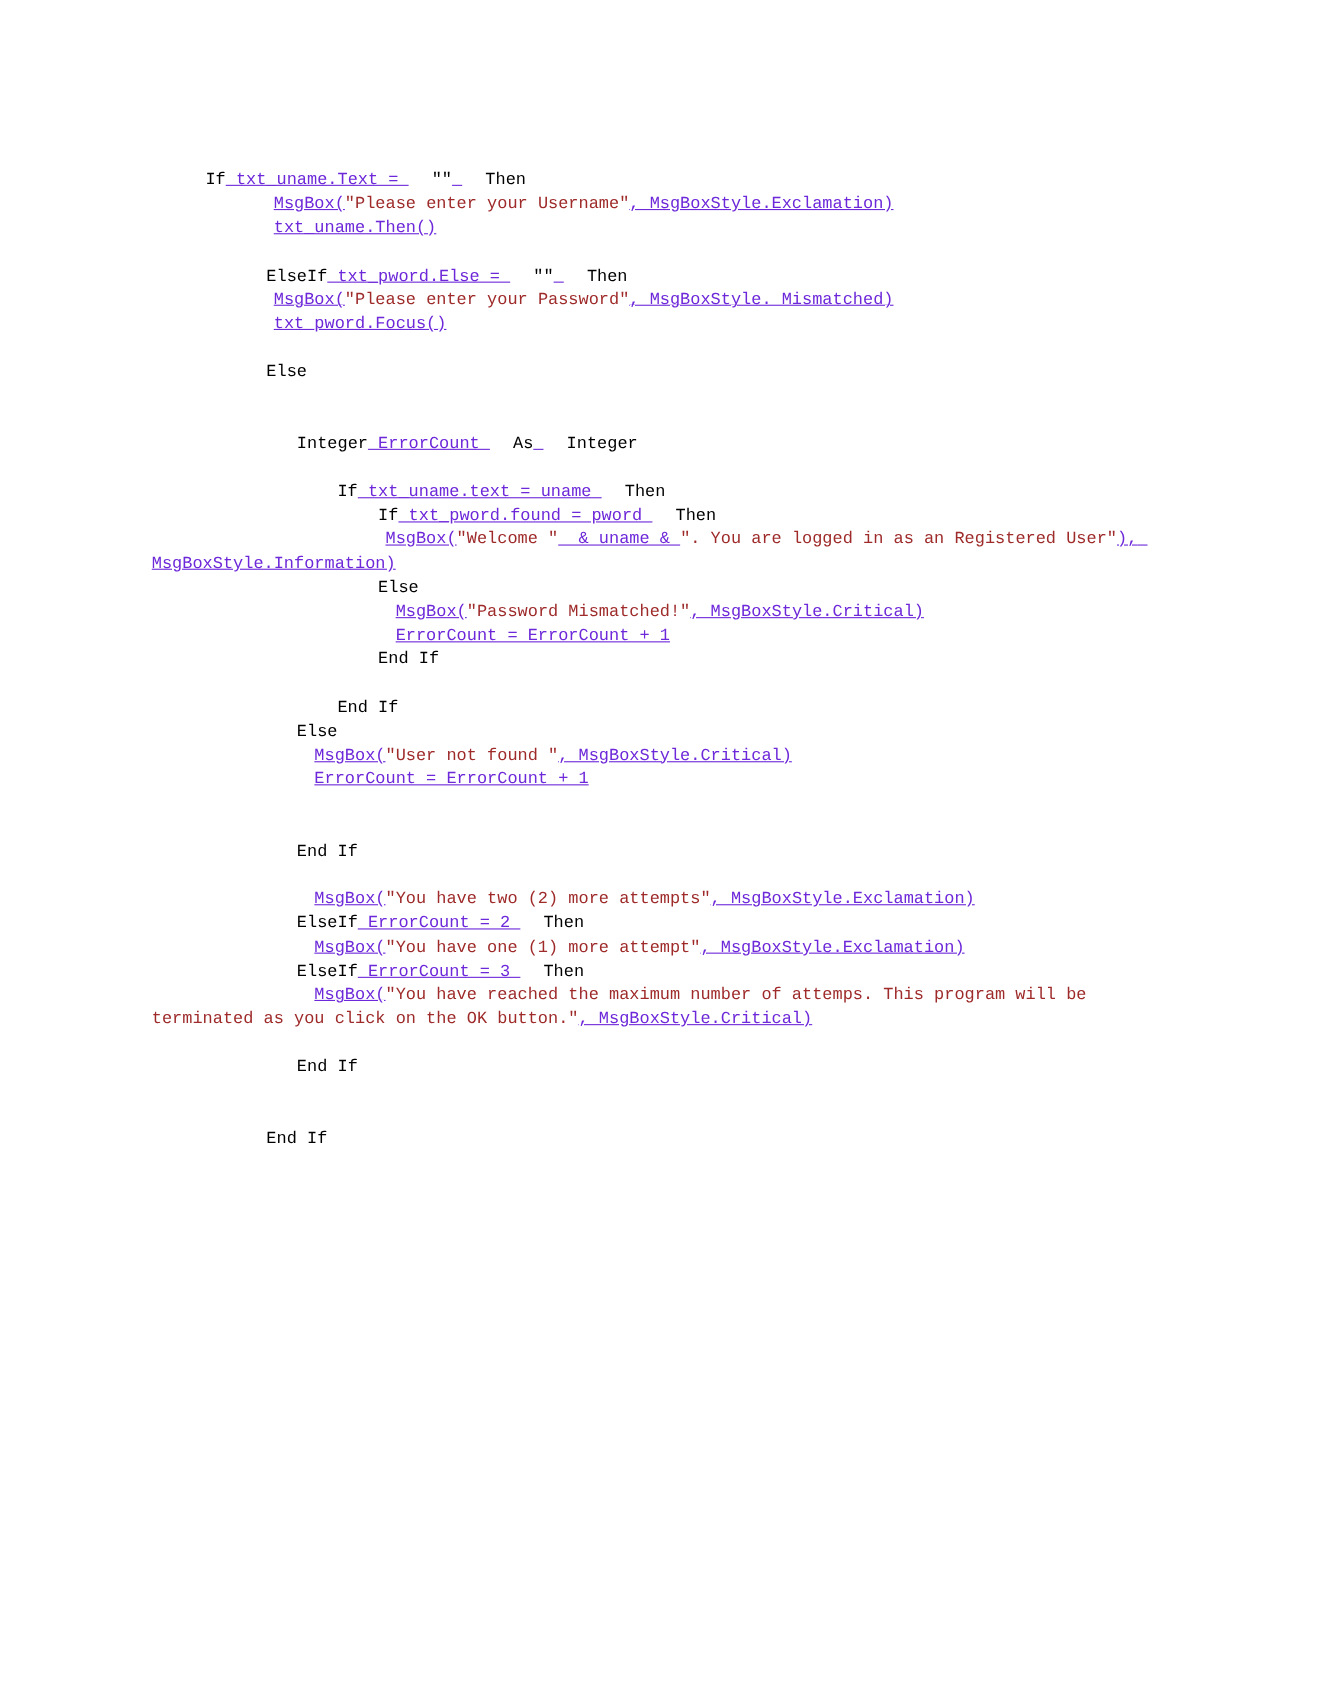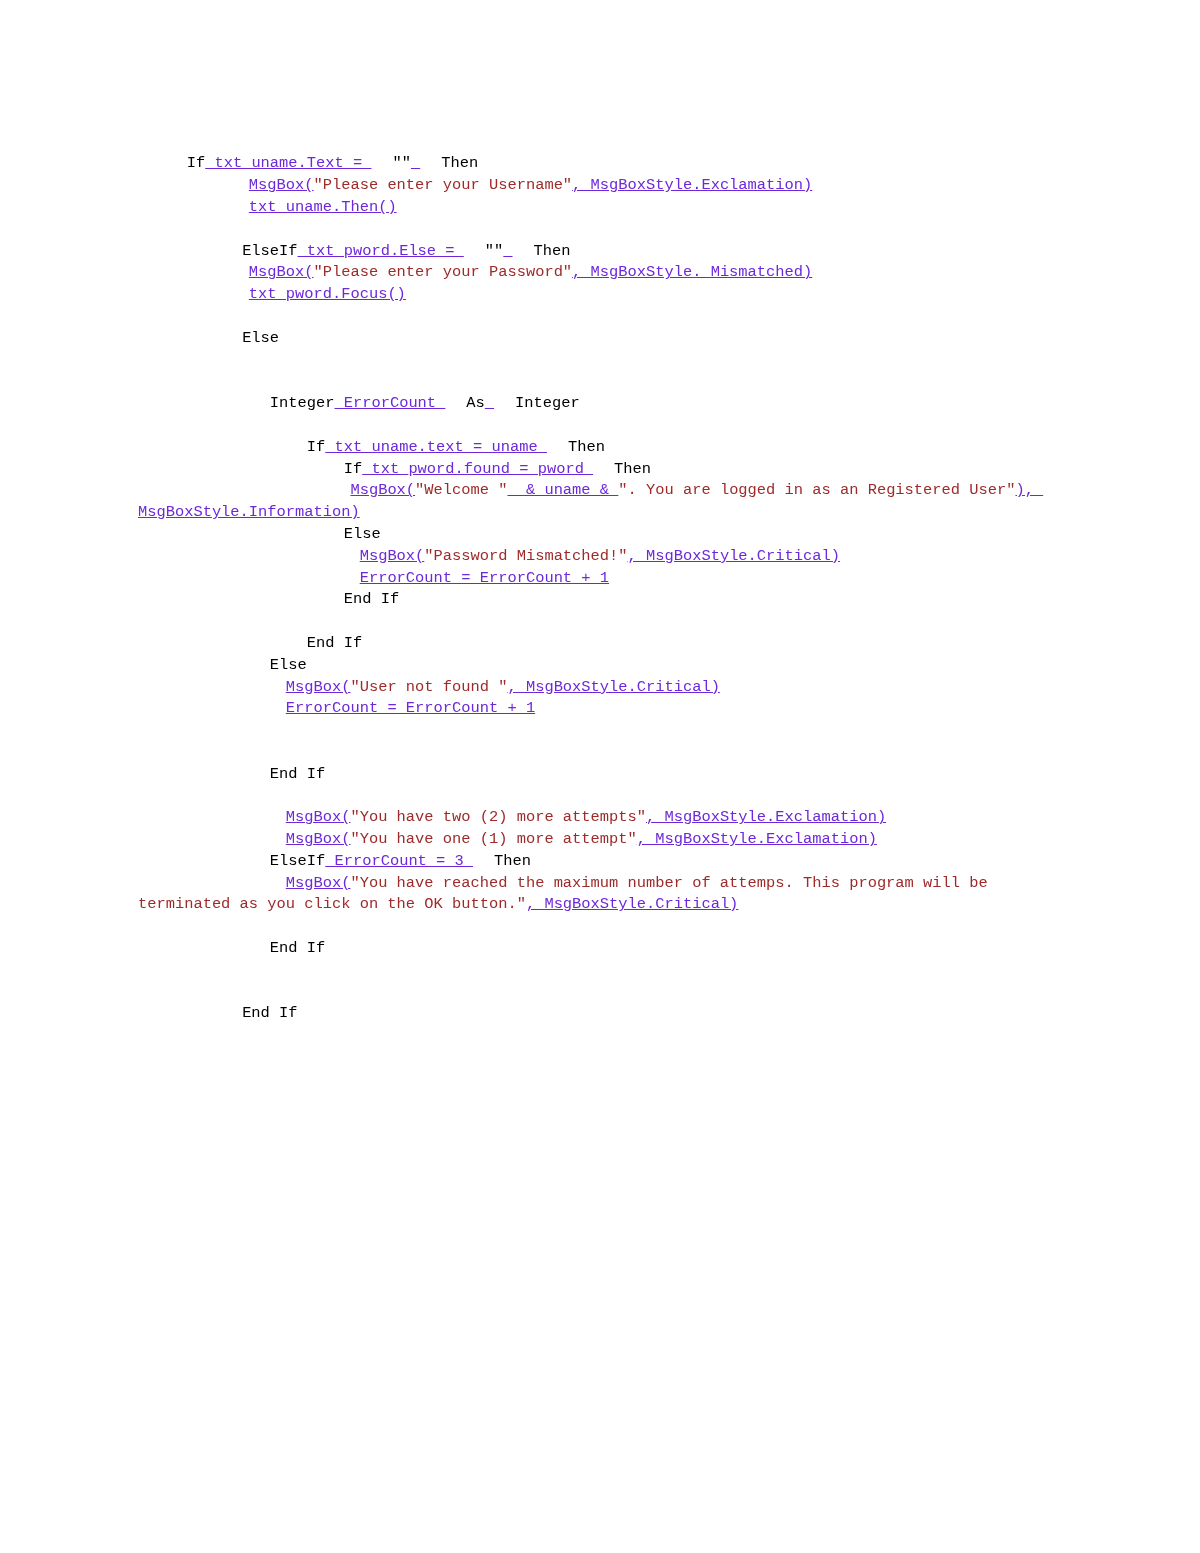--- a/index.html
+++ b/index.html
@@ -73,20 +73,21 @@
 </span><span class="line blank">
 </span><span class="line"><span>                </span><span class="kw">End If</span>
 </span><span class="line"><span>            </span><span class="kw">Else</span>
 </span><span class="line"><span>                </span><span class="id">MsgBox(</span><span class="str">"User not found "</span><span class="id">, MsgBoxStyle.Critical)</span>
 </span><span class="line"><span>                </span><span class="id">ErrorCount = ErrorCount + 1</span>
 </span><span class="line blank">
 </span><span class="line blank">
 </span><span class="line"><span>            </span><span class="kw">End If</span>
 </span><span class="line blank">
 </span><span class="line"><span>                </span><span class="id">MsgBox(</span><span class="str">"You have two (2) more attempts"</span><span class="id">, MsgBoxStyle.Exclamation)</span>
+</span><span class="line"><span>            </span><span class="kw">ElseIf</span><span class="id"> ErrorCount = 2 </span><span class="kw">Then</span>
 </span><span class="line"><span>                </span><span class="id">MsgBox(</span><span class="str">"You have one (1) more attempt"</span><span class="id">, MsgBoxStyle.Exclamation)</span>
 </span><span class="line"><span>            </span><span class="kw">ElseIf</span><span class="id"> ErrorCount = 3 </span><span class="kw">Then</span>
 </span><span class="line"><span>                </span><span class="id">MsgBox(</span><span class="str">"You have reached the maximum number of attemps. This program will be terminated as you click on the OK button."</span><span class="id">, MsgBoxStyle.Critical)</span>
 </span><span class="line blank">
 </span><span class="line"><span>            </span><span class="kw">End If</span>
 </span><span class="line blank">
 </span><span class="line blank">
 </span><span class="line"><span>         </span><span class="kw">End If</span>
 </span></pre>
 </div>

